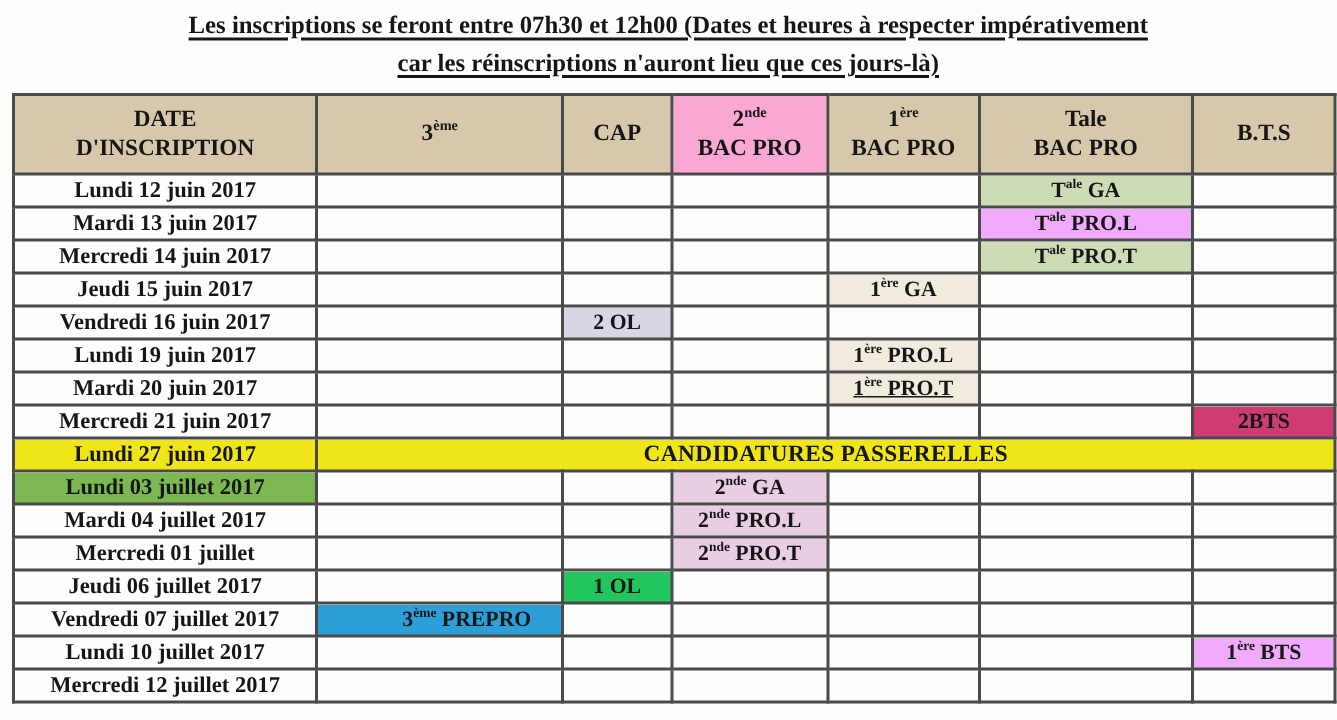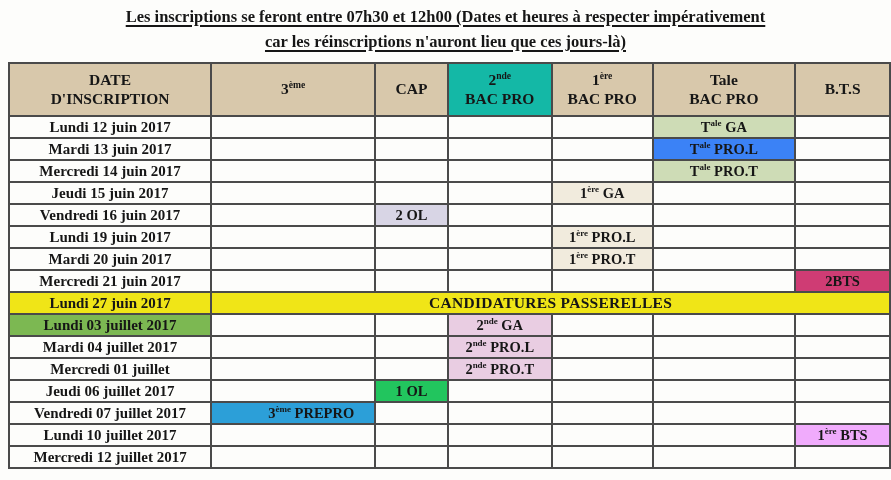--- a/index.html
+++ b/index.html
@@ -46,21 +46,21 @@
         <th class="col-0" style="background: rgb(216, 200, 171);">
           <div>DATE</div>
           <div>D'INSCRIPTION</div>
         </th>
         <th class="col-1" style="background: rgb(216, 200, 171);">
           <div>3<sup>ème</sup></div>
         </th>
         <th class="col-2" style="background: rgb(216, 200, 171);">
           <div>CAP</div>
         </th>
-        <th class="col-3" style="background: #14b8a6; text-align: center;">
+        <th class="col-3" style="background: #f9a8d4; text-align: center;">
           <div>2<sup>nde</sup></div>
           <div>BAC PRO</div>
         </th>
         <th class="col-4" style="background: rgb(216, 200, 171);">
           <div>1<sup>ère</sup></div>
           <div>BAC PRO</div>
         </th>
         <th class="col-5" style="background: rgb(216, 200, 171);">
           <div>Tale</div>
           <div>BAC PRO</div>
@@ -79,21 +79,21 @@
         <td class="col-4"></td>
         <td class="col-5" style="background: rgb(206, 220, 182);">T<sup>ale</sup> GA</td>
         <td class="col-6"></td>
       </tr>
       <tr>
         <td class="col-0 date-cell">Mardi 13 juin 2017</td>
         <td class="col-1"></td>
         <td class="col-2"></td>
         <td class="col-3"></td>
         <td class="col-4"></td>
-        <td class="col-5" style="background: #3b82f6;">T<sup>ale</sup> PRO.L</td>
+        <td class="col-5" style="background: #f0abfc;">T<sup>ale</sup> PRO.L</td>
         <td class="col-6"></td>
       </tr>
       <tr>
         <td class="col-0 date-cell">Mercredi 14 juin 2017</td>
         <td class="col-1"></td>
         <td class="col-2"></td>
         <td class="col-3"></td>
         <td class="col-4"></td>
         <td class="col-5" style="background: rgb(206, 220, 182);">T<sup>ale</sup> PRO.T</td>
         <td class="col-6"></td>
@@ -123,21 +123,21 @@
         <td class="col-3"></td>
         <td class="col-4" style="background: rgb(241, 235, 221);">1<sup>ère</sup> PRO.L</td>
         <td class="col-5"></td>
         <td class="col-6"></td>
       </tr>
       <tr>
         <td class="col-0 date-cell">Mardi 20 juin 2017</td>
         <td class="col-1"></td>
         <td class="col-2"></td>
         <td class="col-3"></td>
-        <td class="col-4" style="background: rgb(241, 235, 221);">1<sup>ère</sup> PRO.T</td>
+        <td class="col-4" style="background: rgb(241, 235, 221); text-decoration: underline;">1<sup>ère</sup> PRO.T</td>
         <td class="col-5"></td>
         <td class="col-6"></td>
       </tr>
       <tr>
         <td class="col-0 date-cell">Mercredi 21 juin 2017</td>
         <td class="col-1"></td>
         <td class="col-2"></td>
         <td class="col-3"></td>
         <td class="col-4"></td>
         <td class="col-5"></td>

